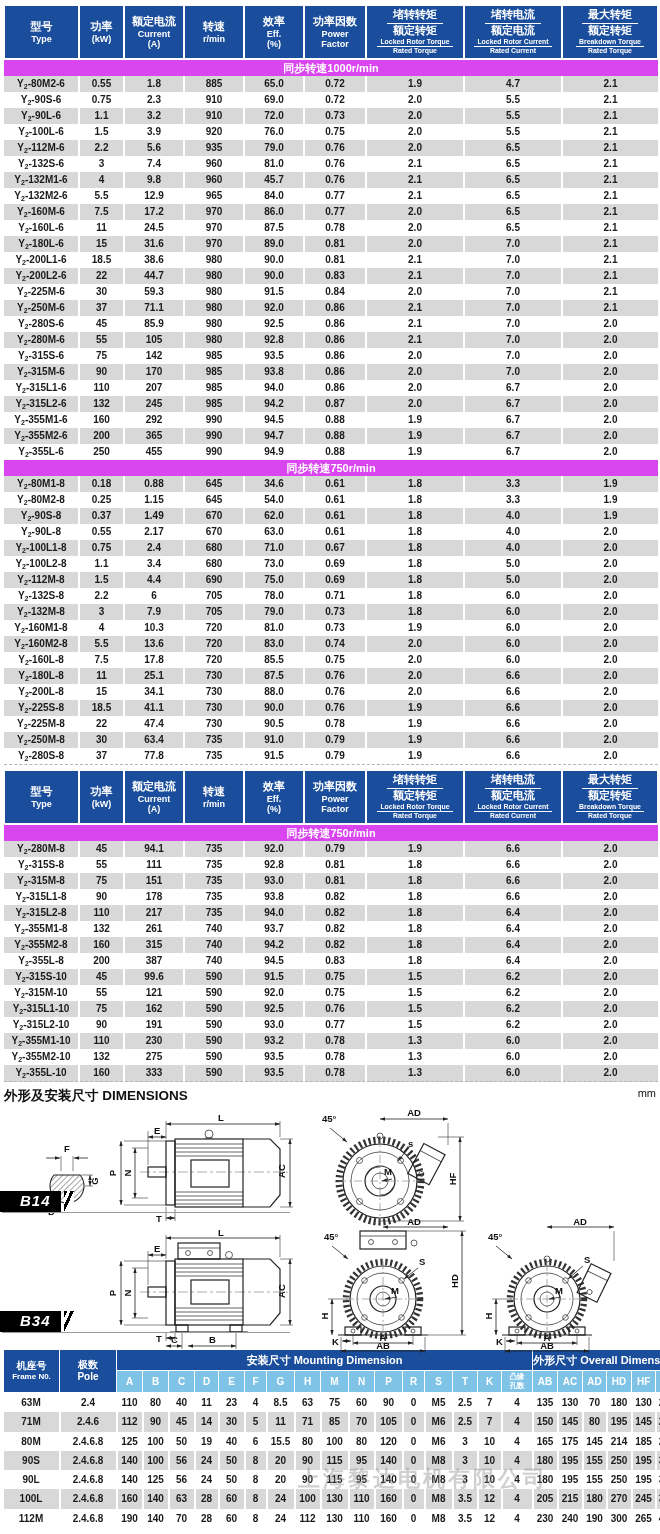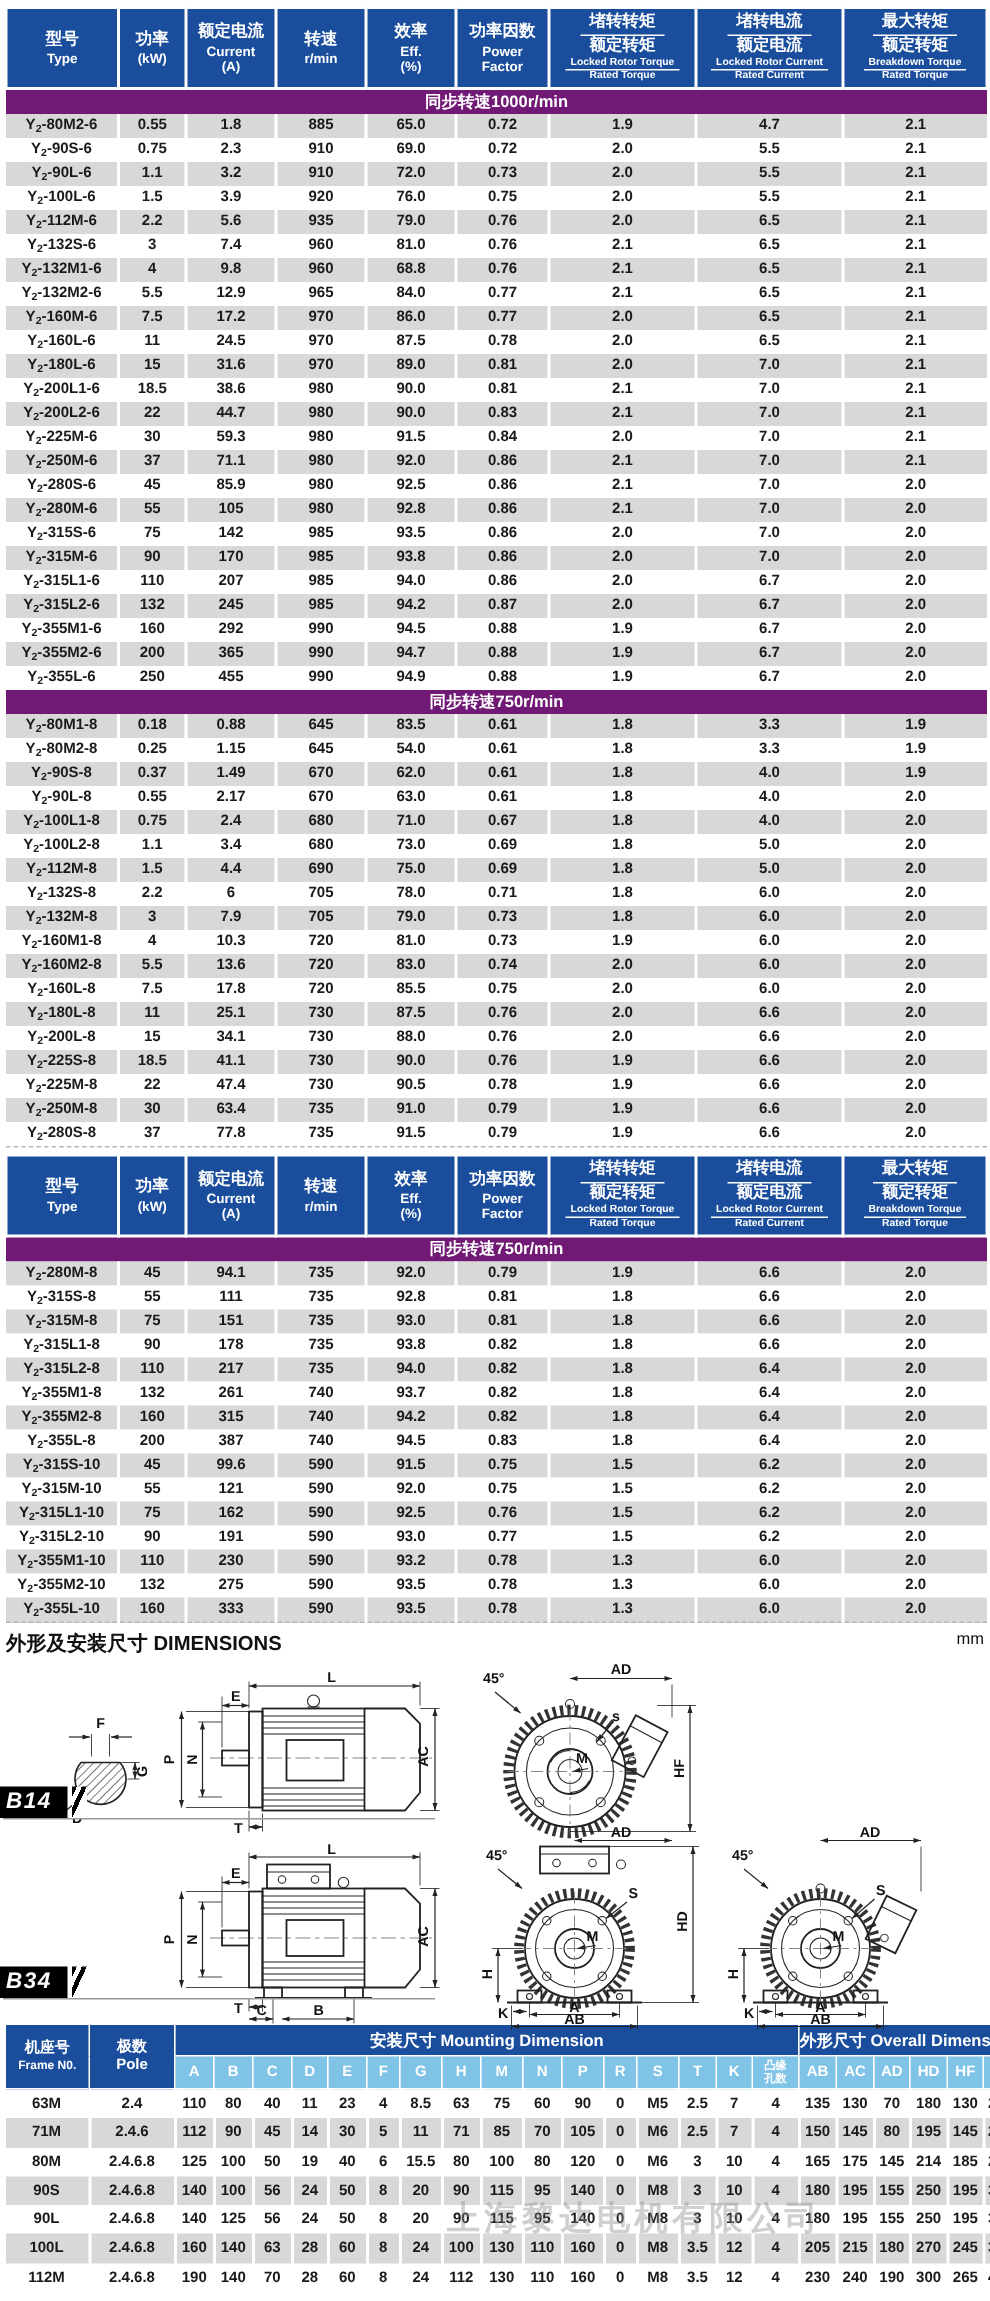--- a/index.html
+++ b/index.html
@@ -11,38 +11,38 @@
   table.spec thead th{background:#1a4e9c;color:#fff;border:2px solid #fff;vertical-align:middle;padding:1px 0;height:50px;font-weight:bold;}
   table.spec .cn{font-size:11px;font-weight:bold;line-height:1.25;}
   table.spec .en{font-size:9px;font-weight:bold;line-height:1.15;}
   table.spec .fr-cn-top{display:inline-block;border-bottom:1.4px solid #fff;padding:0 6px 1px;font-family:Liberation Serif, serif;}
   table.spec .fr-en{font-size:6.9px;font-weight:bold;line-height:1.25;}
   table.spec .fr-en-top{display:inline-block;border-bottom:1px solid #fff;padding:0 3px;}
   table.spec td{height:16px;padding:0;text-align:center;font-size:10px;font-weight:bold;color:#1a1a1a;border-right:2px solid #fff;line-height:16px;}
   table.spec td:last-child{border-right:none;}
   table.spec tr.g td{background:#d8d8d8;}
   table.spec tr.w td{background:#fff;}
-  table.spec tr.band td{background:#701a75;color:#fff;font-size:11px;font-weight:bold;height:16px;border:none;}
+  table.spec tr.band td{background:#d946ef;color:#fff;font-size:11px;font-weight:bold;height:16px;border:none;}
   sub{font-size:7px;vertical-align:-2px;line-height:0;}
 
   
   .dim-heading{display:flex;justify-content:space-between;align-items:flex-start;margin:5px 4px 0 4px;height:20px;gap:18px;}
   .dim-heading .t{font-size:13.5px;font-weight:bold;color:#111;}
   .dim-heading .mm{font-size:11px;font-weight:normal;color:#111;}
 
   
   .drawings{position:relative;width:660px;height:238px;}
   .drawings svg{position:absolute;overflow:visible;}
   .ol{fill:none;stroke:#222;stroke-width:1.2;}
   .thin{fill:none;stroke:#222;stroke-width:0.7;}
   .dim,.dim1{stroke:#222;stroke-width:0.8;fill:none;}
   .ext{stroke:#222;stroke-width:0.55;fill:none;}
   .cl{stroke:#777;stroke-width:0.6;fill:none;}
   text.dl{font:bold 9.5px "Liberation Sans",sans-serif;fill:#111;}
-  .tag{position:absolute;background:#000;color:#fff;font-style:italic;font-weight:bold;font-size:15px;line-height:20px;padding:0 10px 1px 4px;letter-spacing:1px;}
+  .tag{position:absolute;background:#000;color:#fff;font-style:italic;font-weight:bold;font-size:15px;line-height:20px;padding:0 10px 1px 20px;letter-spacing:1px;}
   .tag::after{content:"";position:absolute;right:-13px;top:0;height:100%;width:10px;background:linear-gradient(115deg,#000 0 3px,#fff 3px 6px,#000 6px 9px,#fff 9px);}
   .tag-rule{position:absolute;height:1.2px;background:#9a9a9a;width:288px;left:2px;}
 
   
   table.mount{border-collapse:collapse;table-layout:fixed;width:654px;margin:4px 3px 0 3px;}
   table.mount th{border:1.5px solid #fff;color:#fff;font-weight:bold;padding:0;vertical-align:middle;}
   table.mount th.hb{background:#1a4e9c;}
   table.mount th.grp{font-size:11px;height:20px;}
   table.mount th .cn{font-size:10px;line-height:1.2;}
   table.mount th .en{font-size:8px;line-height:1.2;}
@@ -196,21 +196,21 @@
           <td>0.76</td>
           <td>2.1</td>
           <td>6.5</td>
           <td>2.1</td>
         </tr>
         <tr class="g">
           <td>Y<sub>2</sub>-132M1-6</td>
           <td>4</td>
           <td>9.8</td>
           <td>960</td>
-          <td>68.8</td>
+          <td>45.7</td>
           <td>0.76</td>
           <td>2.1</td>
           <td>6.5</td>
           <td>2.1</td>
         </tr>
         <tr class="w">
           <td>Y<sub>2</sub>-132M2-6</td>
           <td>5.5</td>
           <td>12.9</td>
           <td>965</td>
@@ -397,21 +397,21 @@
           <td>2.0</td>
         </tr>
         <tr class="band">
           <td colspan="9">同步转速750r/min</td>
         </tr>
         <tr class="g">
           <td>Y<sub>2</sub>-80M1-8</td>
           <td>0.18</td>
           <td>0.88</td>
           <td>645</td>
-          <td>83.5</td>
+          <td>34.6</td>
           <td>0.61</td>
           <td>1.8</td>
           <td>3.3</td>
           <td>1.9</td>
         </tr>
         <tr class="w">
           <td>Y<sub>2</sub>-80M2-8</td>
           <td>0.25</td>
           <td>1.15</td>
           <td>645</td>

